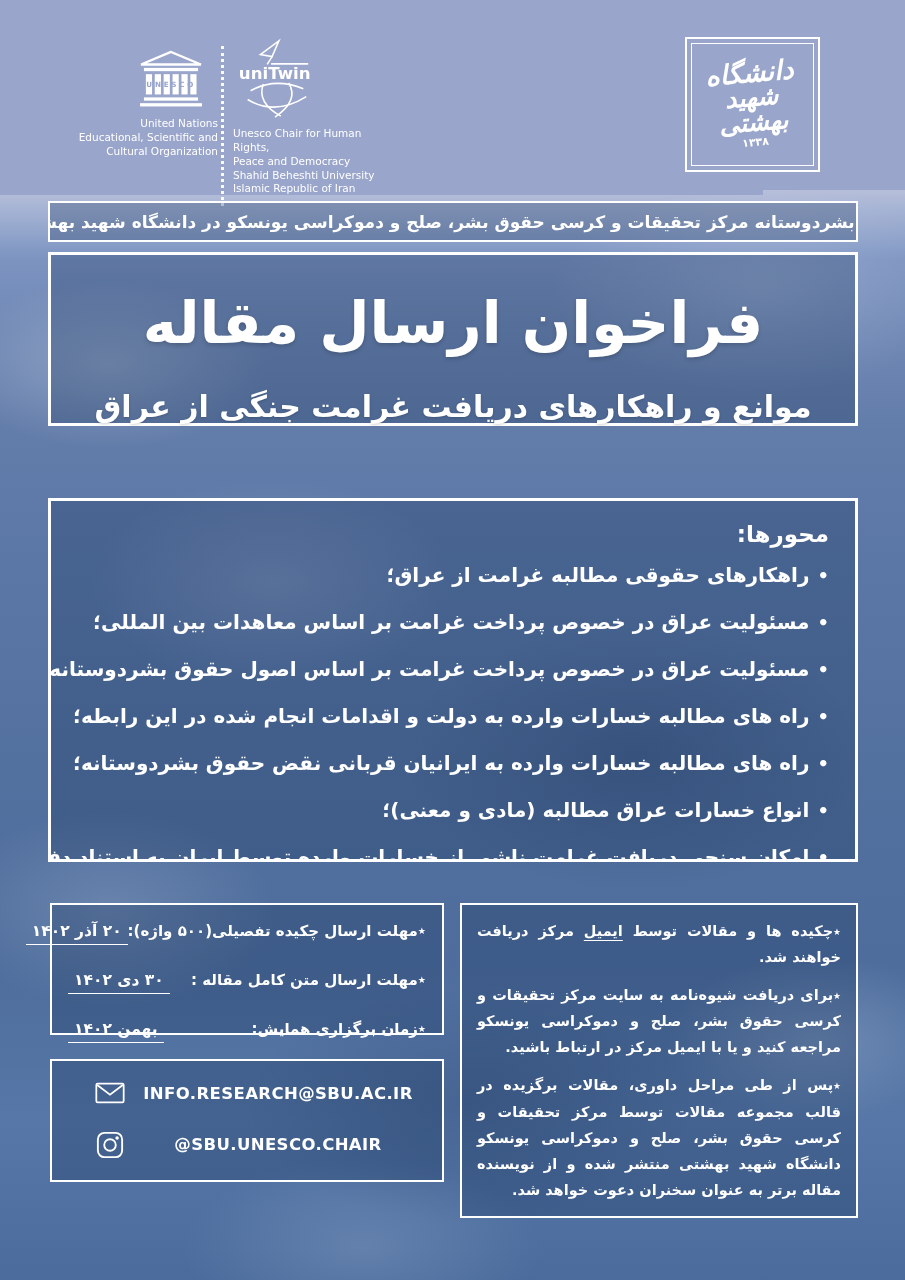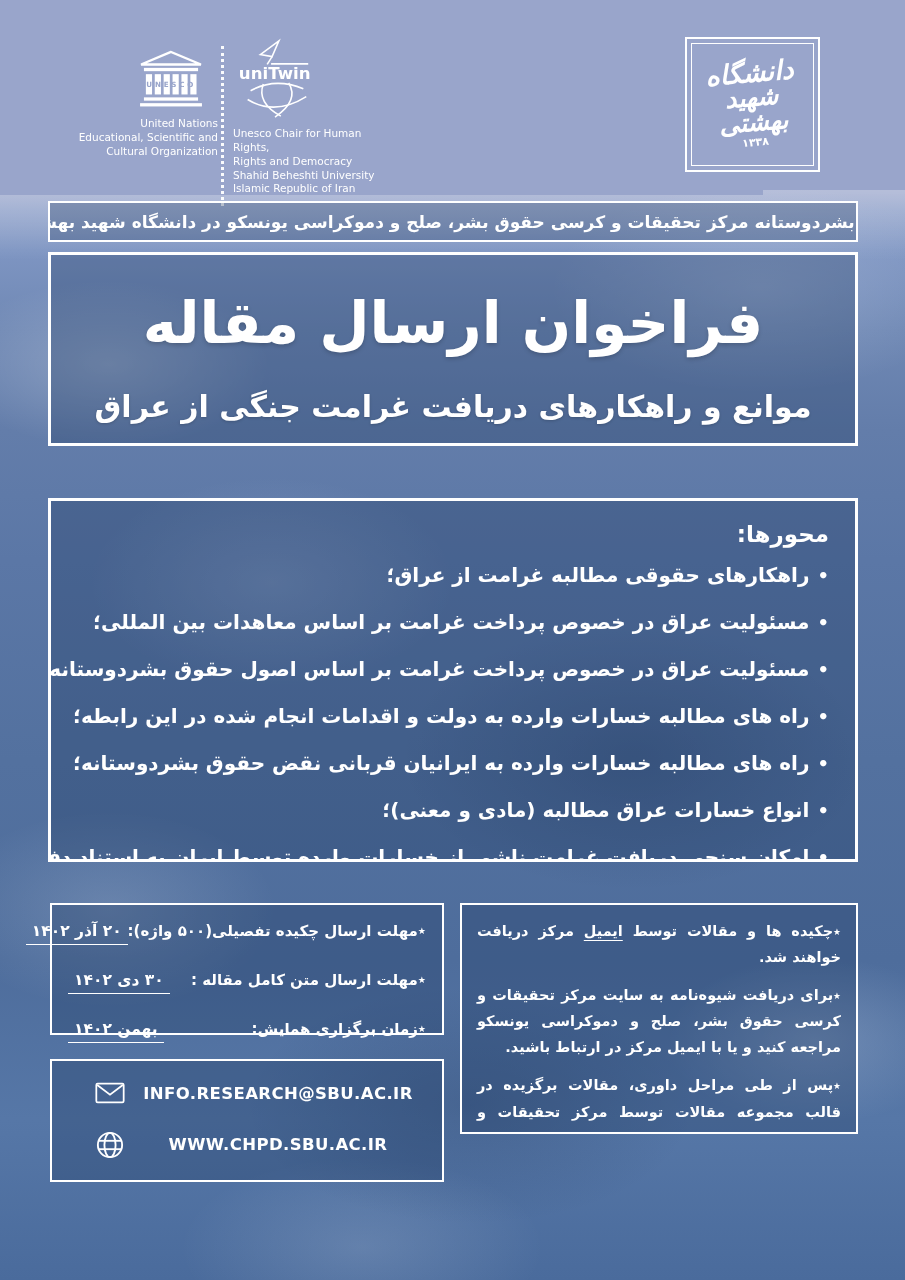--- a/index.html
+++ b/index.html
@@ -42,21 +42,21 @@
   .sbu-w2{font-size:25px;}
   .sbu-year{font-size:11px;font-style:normal;letter-spacing:2px;margin-top:3px;}
   
   .panel{position:absolute;box-sizing:border-box;border:3px solid #fff;
     background:rgba(28,52,92,.30);color:#fff;}
   
   .banner{left:48px;top:201px;width:810px;height:41px;border-width:2px;
     display:flex;align-items:center;justify-content:center;
     direction:rtl;font-size:17px;font-weight:bold;white-space:nowrap;overflow:hidden;}
   
-  .title-box{left:48px;top:252px;width:810px;height:194px;text-align:center;direction:rtl;}
+  .title-box{left:48px;top:252px;width:810px;height:174px;text-align:center;direction:rtl;}
   .title-box h1{margin:34px 0 0;font-size:58px;font-weight:bold;
     text-shadow:0 2px 4px rgba(0,0,0,.18);}
   .title-box h2{margin:32px 0 0;font-size:30px;font-weight:bold;
     text-shadow:0 1px 3px rgba(0,0,0,.18);}
   
   .topics-box{left:48px;top:498px;width:810px;height:364px;
     padding:16px 26px;direction:rtl;overflow:hidden;}
   .topics-heading{font-size:23px;font-weight:bold;margin-top:4px;}
   .topics-list{list-style:none;margin:16px 0 0;padding:0;}
   .topics-list li{font-size:20px;font-weight:bold;margin:0 0 22px;
@@ -70,21 +70,21 @@
   .dl-label{font-size:15px;white-space:nowrap;}
   .dl-value{font-size:15.5px;border-bottom:1.5px solid #fff;
     padding:0 6px 4px;white-space:nowrap;}
   
   .contacts-box{left:50px;top:1059px;width:394px;height:123px;border-width:2.5px;
     display:flex;flex-direction:column;justify-content:space-around;padding:8px 14px;}
   .ct-row{display:flex;align-items:center;}
   .ct-icon{width:36px;margin-left:26px;display:flex;justify-content:center;}
   .ct-text{flex:1;text-align:center;font-size:16.5px;font-weight:bold;letter-spacing:.4px;}
   
-  .notes-box{left:460px;top:903px;width:398px;height:231px;border-width:2.5px;
+  .notes-box{left:460px;top:903px;width:398px;height:315px;border-width:2.5px;
     padding:13px 15px;direction:rtl;overflow:hidden;}
   .notes-box p{margin:0 0 12px;font-size:14.5px;font-weight:bold;line-height:1.8;
     text-align:justify;}
   .notes-box p:last-child{margin-bottom:0;}
   .note-underline{text-decoration:underline;text-underline-offset:4px;}
   svg{display:block;}
 </style>
 </head>
 <body>
 
@@ -123,21 +123,21 @@
         <path d="M40 19 L35 27" fill="none" stroke="#fff" stroke-width="1.6"></path>
         <line x1="39" y1="26.5" x2="77" y2="26.5" stroke="#fff" stroke-width="1.8"></line>
         <text x="6" y="42" font-size="17" font-weight="bold" fill="#fff" font-family="DejaVu Sans,sans-serif">uniTwin</text>
         <path d="M18 54 Q43 40 72 52" fill="none" stroke="#fff" stroke-width="1.6"></path>
         <path d="M15 63 Q43 80 75 60" fill="none" stroke="#fff" stroke-width="1.6"></path>
         <path d="M31 47 Q24 66 49 80" fill="none" stroke="#fff" stroke-width="1.6"></path>
         <path d="M57 46 Q68 64 43 81" fill="none" stroke="#fff" stroke-width="1.6"></path>
       </svg>
       <div class="cap unitwin-cap">
         <div>Unesco Chair for Human Rights,</div>
-        <div>Rights and Democracy</div>
+        <div>Peace and Democracy</div>
         <div>Shahid Beheshti University</div>
         <div>Islamic Republic of Iran</div>
       </div>
     </div>
 
     <div class="sbu-seal">
       <div class="sbu-inner">
         <div class="sbu-cal">
           <div class="sbu-w">دانشگاه</div>
           <div class="sbu-w2">شهید</div>
@@ -191,27 +191,26 @@
         <svg width="30" height="22" viewBox="0 0 34 24">
           <rect x="1.5" y="1.5" width="31" height="21" rx="1.5" fill="none" stroke="#fff" stroke-width="2"></rect>
           <path d="M2.5 3 L17 14 L31.5 3" fill="none" stroke="#fff" stroke-width="2"></path>
         </svg>
       </span>
       <span class="ct-text">INFO.RESEARCH@SBU.AC.IR</span>
     </div>
     <div class="ct-row">
       <span class="ct-icon">
         <svg width="28" height="28" viewBox="0 0 30 30">
-          <circle cx="15" cy="15" r="13" fill="none" stroke="#fff" stroke-width="2"></circle>
-          <ellipse cx="15" cy="15" rx="6" ry="13" fill="none" stroke="#fff" stroke-width="2"></ellipse>
-          <line x1="3" y1="10.5" x2="27" y2="10.5" stroke="#fff" stroke-width="2"></line>
-          <line x1="3" y1="19.5" x2="27" y2="19.5" stroke="#fff" stroke-width="2"></line>
+          <rect x="2" y="2" width="26" height="26" rx="7" fill="none" stroke="#fff" stroke-width="2"></rect>
+          <circle cx="15" cy="15" r="6.2" fill="none" stroke="#fff" stroke-width="2"></circle>
+          <circle cx="22.6" cy="7.4" r="1.9" fill="#fff"></circle>
         </svg>
       </span>
-      <span class="ct-text">WWW.CHPD.SBU.AC.IR</span>
+      <span class="ct-text">@SBU.UNESCO.CHAIR</span>
     </div>
   </section>
 
   <section class="panel notes-box">
     <p><span>٭چکیده ها و مقالات توسط </span><span class="note-underline">ایمیل</span><span> مرکز دریافت خواهند شد.</span></p>
     <p><span>٭برای دریافت شیوه‌نامه به سایت مرکز تحقیقات و کرسی حقوق بشر، صلح و دموکراسی یونسکو مراجعه کنید و یا با ایمیل مرکز در ارتباط باشید.</span><span class="note-underline"></span><span></span></p>
     <p><span>٭پس از طی مراحل داوری، مقالات برگزیده در قالب مجموعه مقالات توسط مرکز تحقیقات و کرسی حقوق بشر، صلح و دموکراسی یونسکو دانشگاه شهید بهشتی منتشر شده و از نویسنده مقاله برتر به عنوان سخنران دعوت خواهد شد.</span><span class="note-underline"></span><span></span></p>
   </section>
 </div>
 

